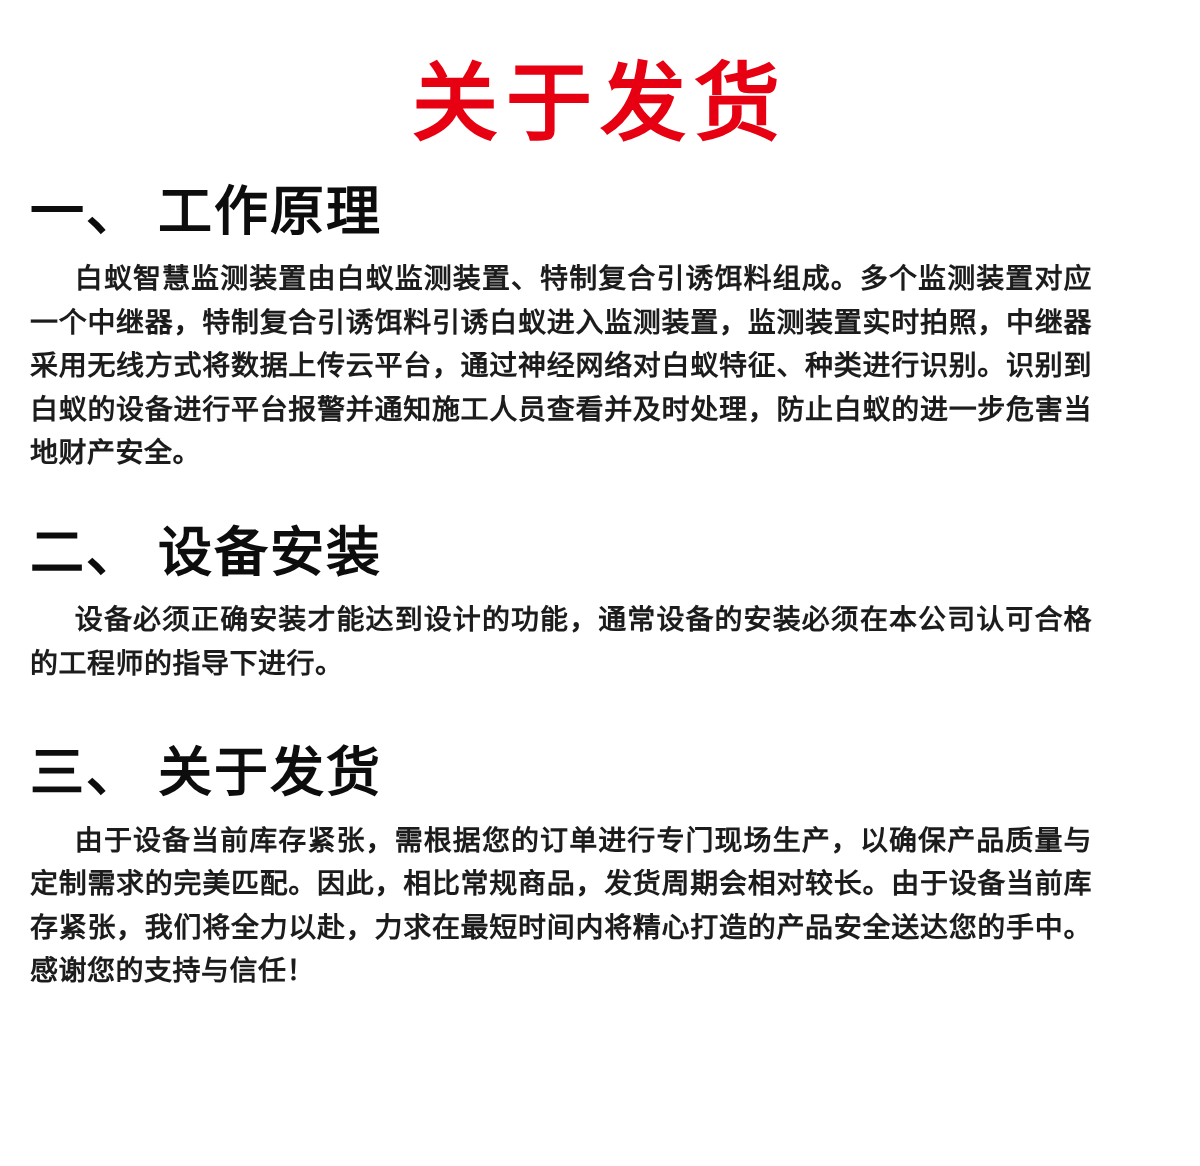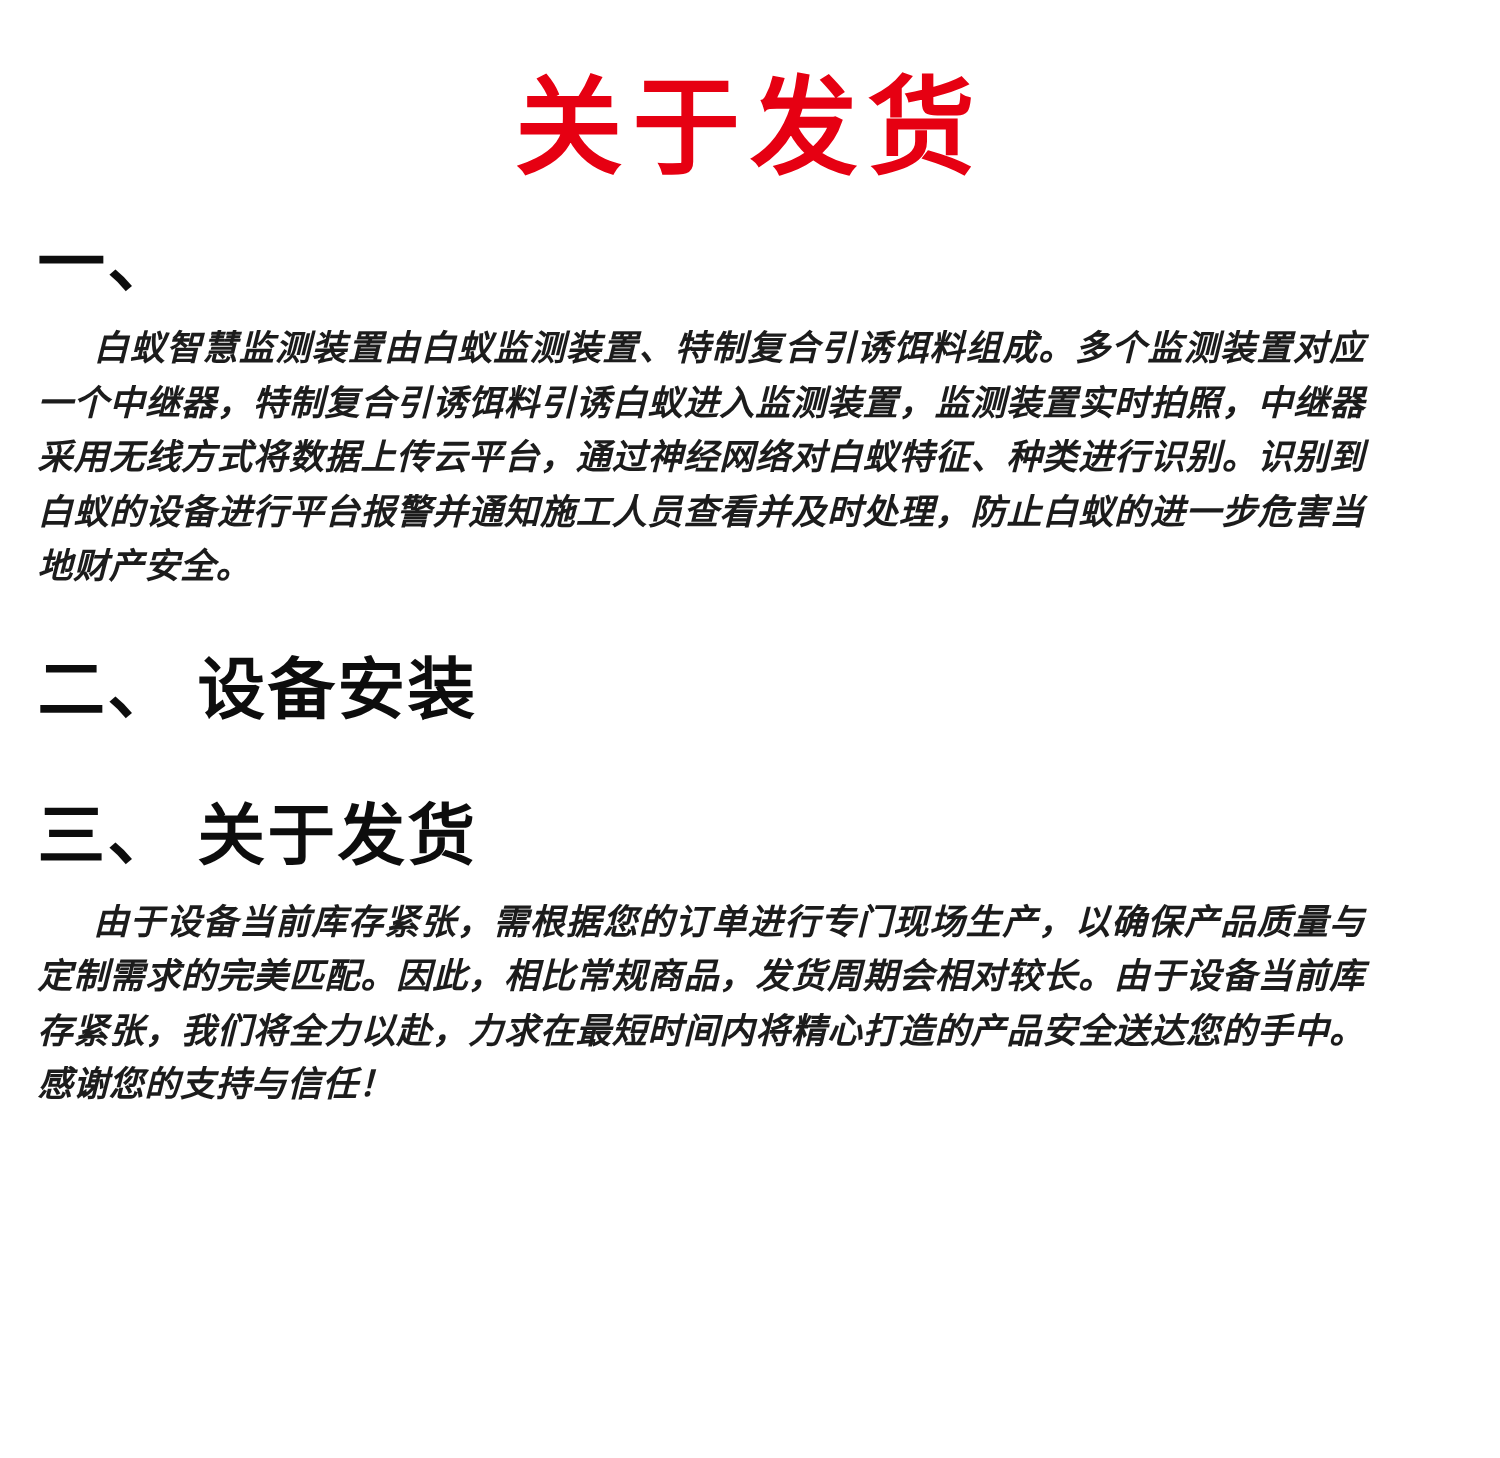--- a/index.html
+++ b/index.html
@@ -45,45 +45,46 @@
   .section-body p {
     margin: 0;
     font-size: 28px;
     line-height: 1.555;
     font-weight: 600;
     color: #1c1c1c;
     text-align: justify;
     text-justify: inter-ideograph;
     text-indent: 1.6em;
     letter-spacing: 0.5px;
-    font-style: italic;
   }
 </style>
 </head>
 <body>
 
 <div class="page">
 
   <h1 class="main-title" style="color: rgb(230, 0, 18);">关于发货</h1>
 
   <div class="section">
     <h2 class="section-heading">
       <span class="section-number">一、</span>
+      <span class="section-title">工作原理</span>
     </h2>
     <div class="section-body">
       <p>白蚁智慧监测装置由白蚁监测装置、特制复合引诱饵料组成。多个监测装置对应一个中继器，特制复合引诱饵料引诱白蚁进入监测装置，监测装置实时拍照，中继器采用无线方式将数据上传云平台，通过神经网络对白蚁特征、种类进行识别。识别到白蚁的设备进行平台报警并通知施工人员查看并及时处理，防止白蚁的进一步危害当地财产安全。</p>
     </div>
   </div>
 
   <div class="section">
     <h2 class="section-heading">
       <span class="section-number">二、</span>
       <span class="section-title">设备安装</span>
     </h2>
     <div class="section-body">
+      <p>设备必须正确安装才能达到设计的功能，通常设备的安装必须在本公司认可合格的工程师的指导下进行。</p>
     </div>
   </div>
 
   <div class="section">
     <h2 class="section-heading">
       <span class="section-number">三、</span>
       <span class="section-title">关于发货</span>
     </h2>
     <div class="section-body">
       <p>由于设备当前库存紧张，需根据您的订单进行专门现场生产，以确保产品质量与定制需求的完美匹配。因此，相比常规商品，发货周期会相对较长。由于设备当前库存紧张，我们将全力以赴，力求在最短时间内将精心打造的产品安全送达您的手中。感谢您的支持与信任！</p>

